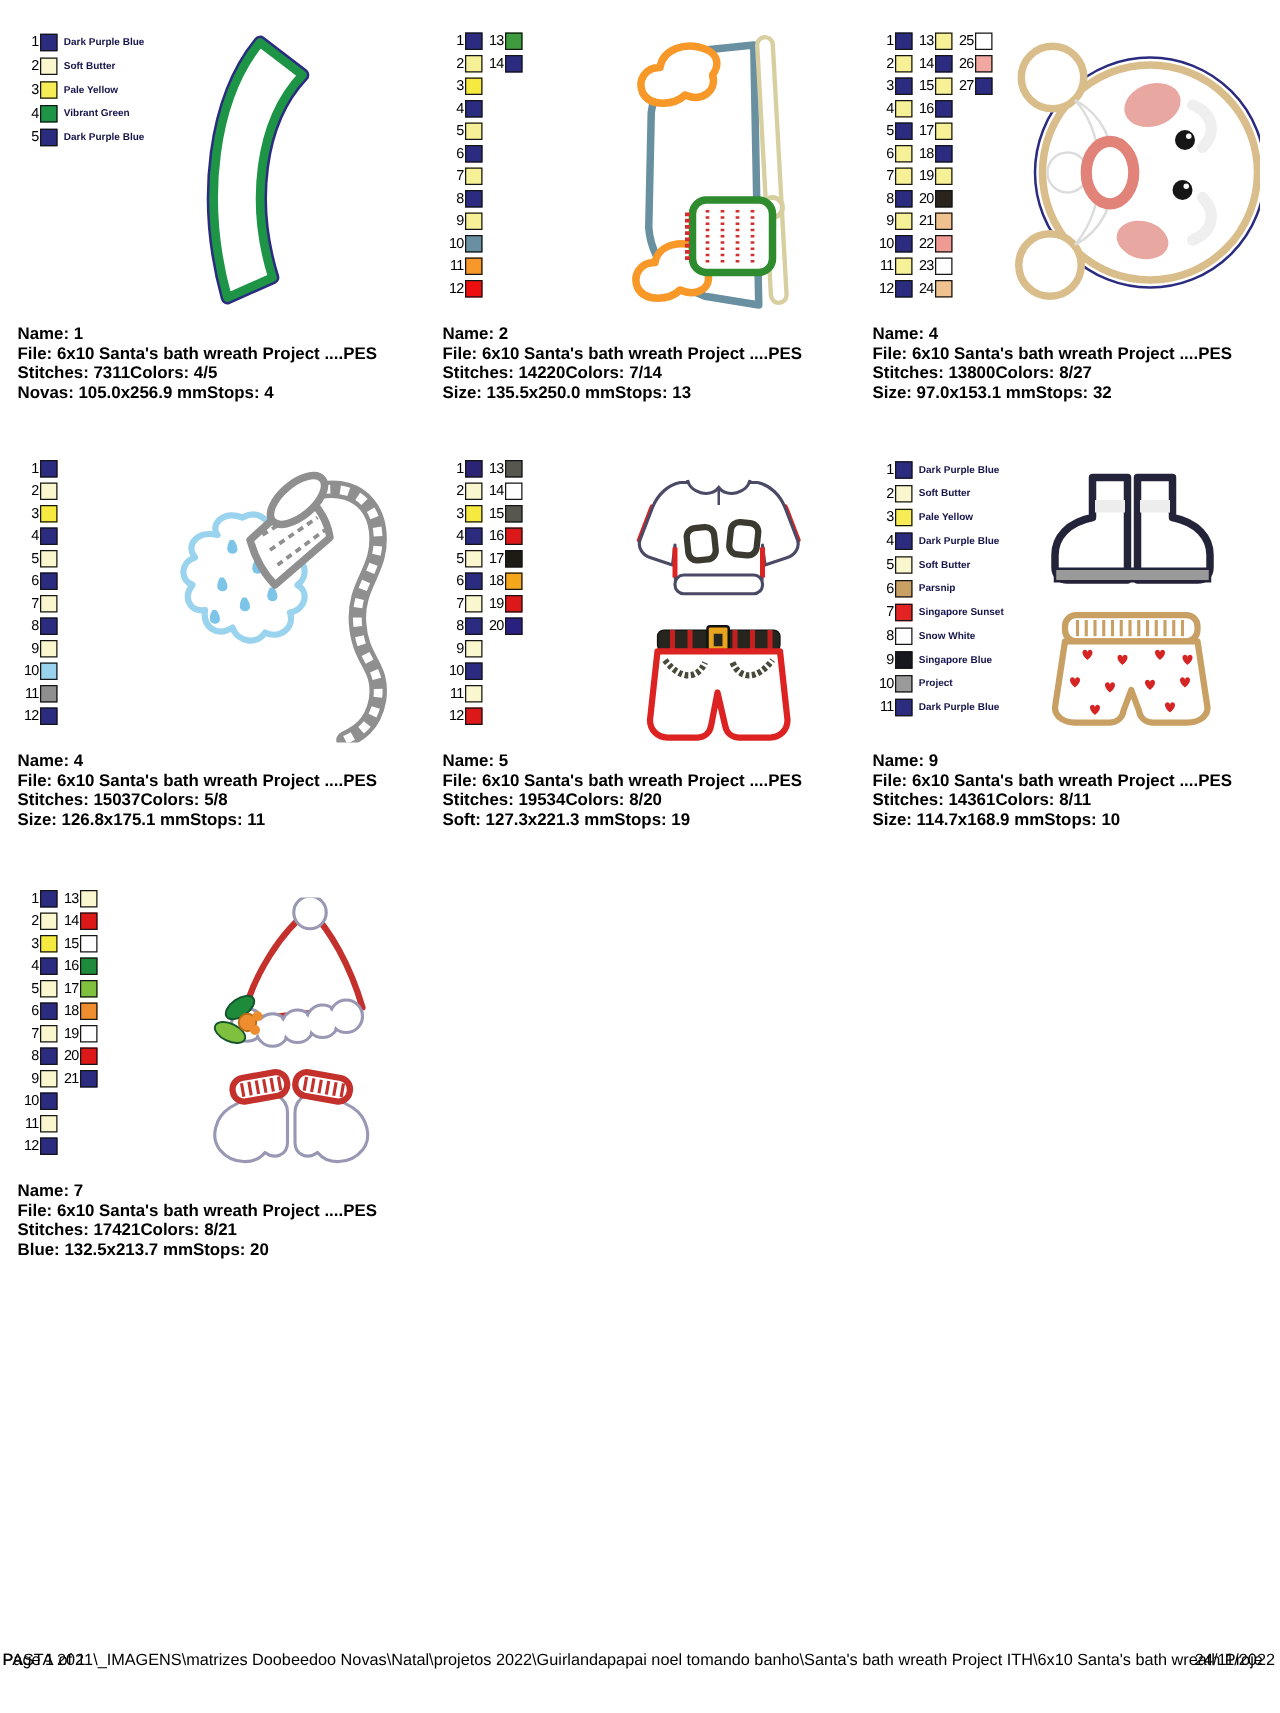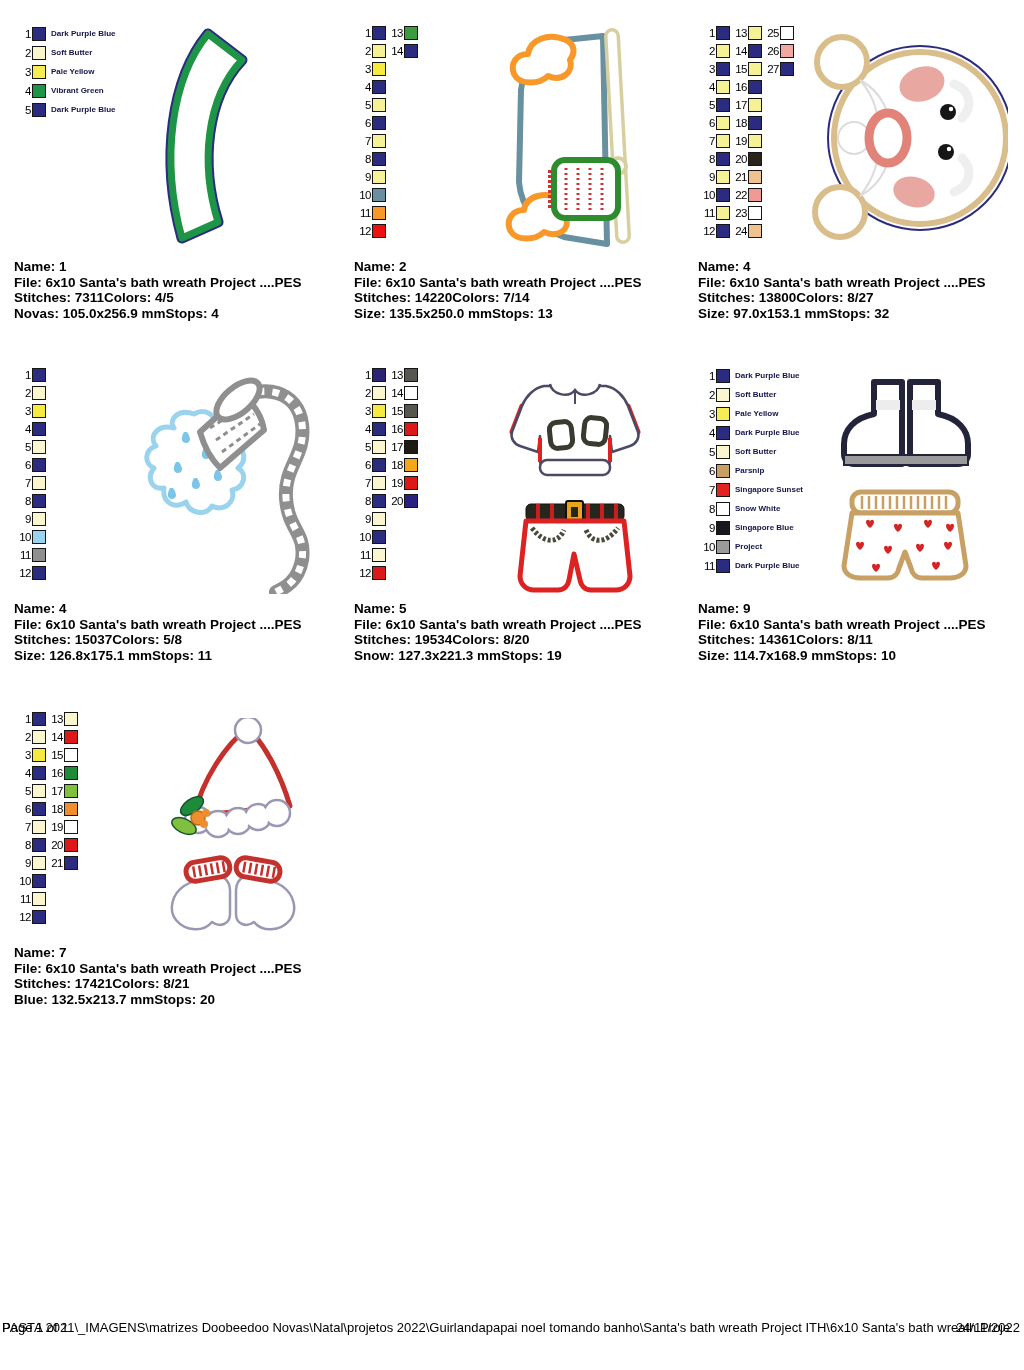--- a/index.html
+++ b/index.html
@@ -594,21 +594,21 @@
     <path d="M94 158 C100 172 114 172 126 156" stroke="#4A4A3C" stroke-width="5" stroke-dasharray="3 2" fill="none"></path>
   </svg>
   <div class="info">
     <div>Name: 5</div>
     <div>File: 6x10 Santa's bath wreath Project ....PES</div>
     <div class="info-row">
         <span>Stitches: 19534</span>
         <span>Colors: 8/20</span>
       </div>
     <div class="info-row">
-        <span>Snow: 127.3x221.3 mm</span>
+        <span>Soft: 127.3x221.3 mm</span>
         <span>Stops: 19</span>
       </div>
   </div>
 </div>
 
 <div class="card c6">
   <div class="swatches sw19">
     <div class="swcol">
 
         <div class="swrow">

